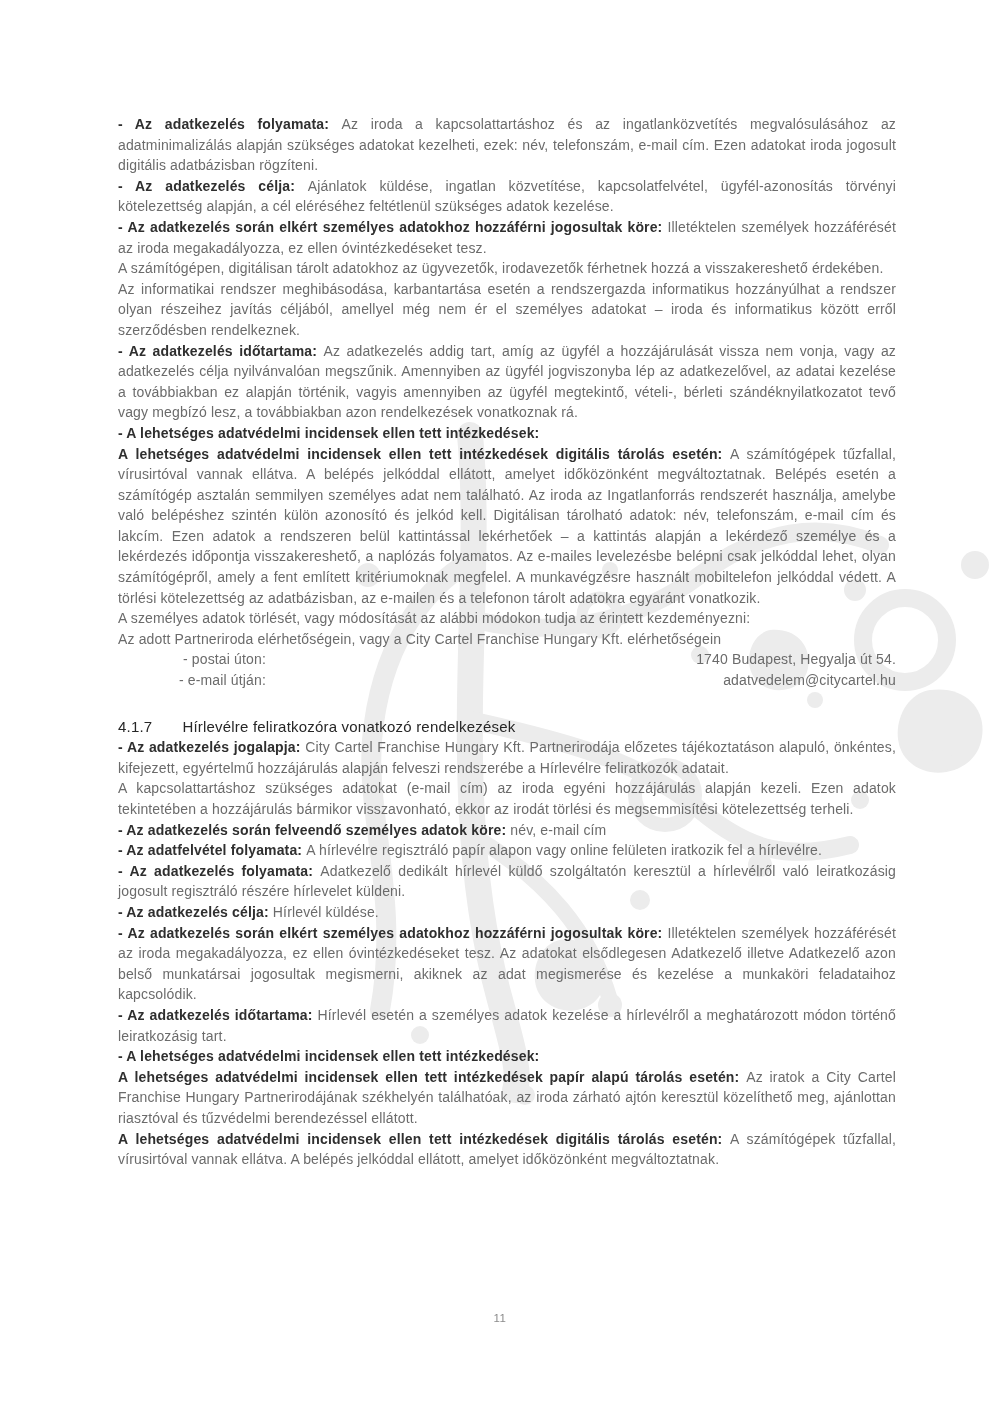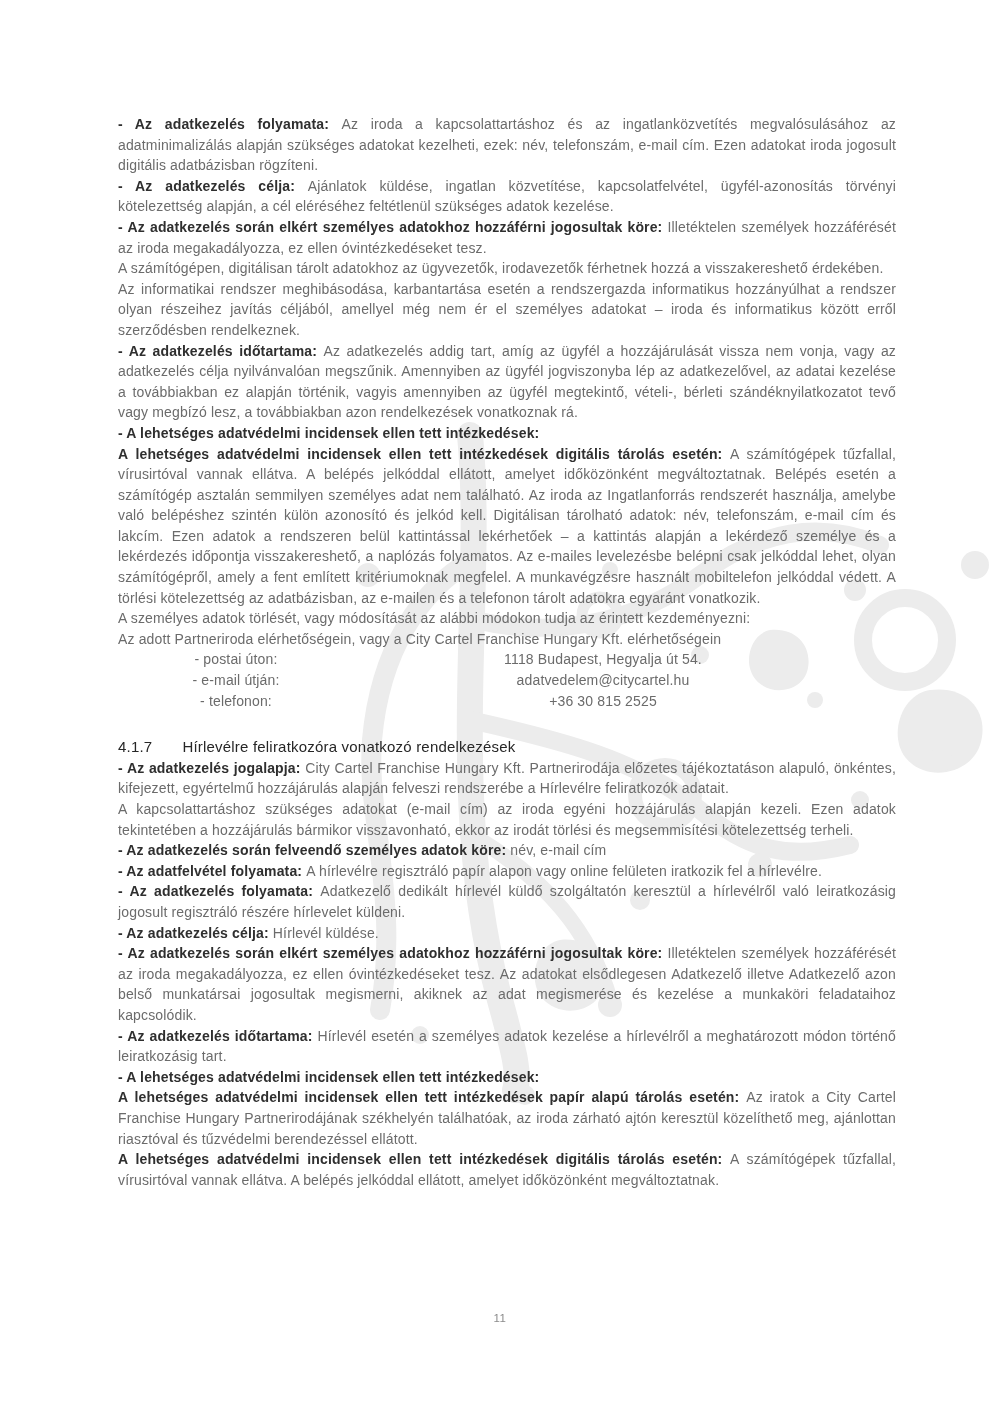--- a/index.html
+++ b/index.html
@@ -6,21 +6,21 @@
   body{width:1000px;height:1414px;font-family:"Liberation Sans", sans-serif;}
   .page{position:relative;width:1000px;height:1414px;background:#ffffff;overflow:hidden;border-radius:13px;}
   .watermark{position:absolute;left:0;top:0;width:1000px;height:1414px;z-index:0;pointer-events:none;}
   .content{position:absolute;left:118px;top:114px;width:778px;z-index:1;
            font-size:14px;line-height:20.6px;letter-spacing:0.15px;
            color:var(--body-color,#6b6b6b);text-align:justify;}
   .content p{margin:0;}
   .content strong{color:var(--bold-color,#2f2f2f);font-weight:bold;}
   .section-heading{display:flex;gap:30px;margin:26px 0 0 0;text-align:left;
            font-weight:normal;font-size:15px;color:var(--heading-color,#262626);letter-spacing:0.2px;}
-  .contact-row{display:flex;text-align:center;margin-left:44px;}
+  .contact-row{display:flex;text-align:right;}
   .contact-label{width:148px;flex:0 0 148px;}
   .contact-value{flex:1;}
   .page-number{position:absolute;left:0;right:0;top:1312px;z-index:1;text-align:center;
            font-size:11.5px;color:#8b8b8b;letter-spacing:0.5px;}
 </style>
 </head>
 <body>
 
 <div class="page">
 
@@ -61,29 +61,25 @@
       <p><strong>- Az adatkezelés során elkért személyes adatokhoz hozzáférni jogosultak köre: </strong><span>Illetéktelen személyek hozzáférését az iroda megakadályozza, ez ellen óvintézkedéseket tesz.</span></p>
       <p><span>A számítógépen, digitálisan tárolt adatokhoz az ügyvezetők, irodavezetők férhetnek hozzá a visszakereshető érdekében.</span></p>
       <p><span>Az informatikai rendszer meghibásodása, karbantartása esetén a rendszergazda informatikus hozzányúlhat a rendszer olyan részeihez javítás céljából, amellyel még nem ér el személyes adatokat – iroda és informatikus között erről szerződésben rendelkeznek.</span></p>
       <p><strong>- Az adatkezelés időtartama: </strong><span>Az adatkezelés addig tart, amíg az ügyfél a hozzájárulását vissza nem vonja, vagy az adatkezelés célja nyilvánvalóan megszűnik. Amennyiben az ügyfél jogviszonyba lép az adatkezelővel, az adatai kezelése a továbbiakban ez alapján történik, vagyis amennyiben az ügyfél megtekintő, vételi-, bérleti szándéknyilatkozatot tevő vagy megbízó lesz, a továbbiakban azon rendelkezések vonatkoznak rá.</span></p>
       <p><strong>- A lehetséges adatvédelmi incidensek ellen tett intézkedések:</strong></p>
       <p><strong>A lehetséges adatvédelmi incidensek ellen tett intézkedések digitális tárolás esetén: </strong><span>A számítógépek tűzfallal, vírusirtóval vannak ellátva. A belépés jelkóddal ellátott, amelyet időközönként megváltoztatnak. Belépés esetén a számítógép asztalán semmilyen személyes adat nem található. Az iroda az Ingatlanforrás rendszerét használja, amelybe való belépéshez szintén külön azonosító és jelkód kell. Digitálisan tárolható adatok: név, telefonszám, e-mail cím és lakcím. Ezen adatok a rendszeren belül kattintással lekérhetőek – a kattintás alapján a lekérdező személye és a lekérdezés időpontja visszakereshető, a naplózás folyamatos. Az e-mailes levelezésbe belépni csak jelkóddal lehet, olyan számítógépről, amely a fent említett kritériumoknak megfelel. A munkavégzésre használt mobiltelefon jelkóddal védett. A törlési kötelezettség az adatbázisban, az e-mailen és a telefonon tárolt adatokra egyaránt vonatkozik.</span></p>
       <p><span>A személyes adatok törlését, vagy módosítását az alábbi módokon tudja az érintett kezdeményezni:</span></p>
       <p><span>Az adott Partneriroda elérhetőségein, vagy a City Cartel Franchise Hungary Kft. elérhetőségein</span></p>
       <div class="contact-row">
         <span class="contact-label">- postai úton:</span>
-        <span class="contact-value">1118 Budapest, Hegyalja út 54.</span>
+        <span class="contact-value">1740 Budapest, Hegyalja út 54.</span>
       </div>
       <div class="contact-row">
         <span class="contact-label">- e-mail útján:</span>
         <span class="contact-value">adatvedelem@citycartel.hu</span>
-      </div>
-      <div class="contact-row">
-        <span class="contact-label">- telefonon:</span>
-        <span class="contact-value">+36 30 815 2525</span>
       </div>
       <div class="section-heading">
         <span>4.1.7</span>
         <span>Hírlevélre feliratkozóra vonatkozó rendelkezések</span>
       </div>
       <p><strong>- Az adatkezelés jogalapja: </strong><span>City Cartel Franchise Hungary Kft. Partnerirodája előzetes tájékoztatáson alapuló, önkéntes, kifejezett, egyértelmű hozzájárulás alapján felveszi rendszerébe a Hírlevélre feliratkozók adatait.</span></p>
       <p><span>A kapcsolattartáshoz szükséges adatokat (e-mail cím) az iroda egyéni hozzájárulás alapján kezeli. Ezen adatok tekintetében a hozzájárulás bármikor visszavonható, ekkor az irodát törlési és megsemmisítési kötelezettség terheli.</span></p>
       <p><strong>- Az adatkezelés során felveendő személyes adatok köre: </strong><span>név, e-mail cím</span></p>
       <p><strong>- Az adatfelvétel folyamata: </strong><span>A hírlevélre regisztráló papír alapon vagy online felületen iratkozik fel a hírlevélre.</span></p>
       <p><strong>- Az adatkezelés folyamata: </strong><span>Adatkezelő dedikált hírlevél küldő szolgáltatón keresztül a hírlevélről való leiratkozásig jogosult regisztráló részére hírlevelet küldeni.</span></p>

